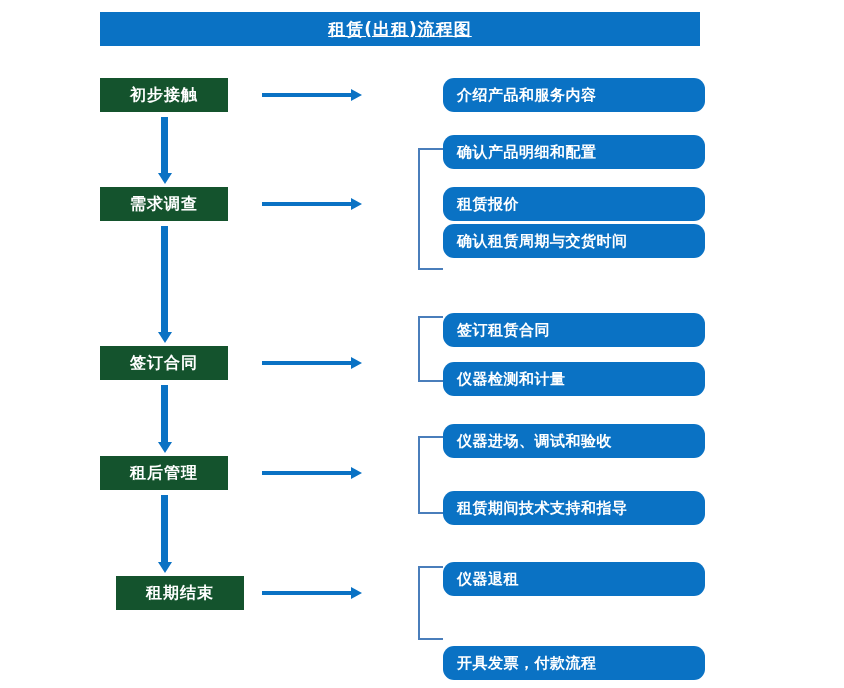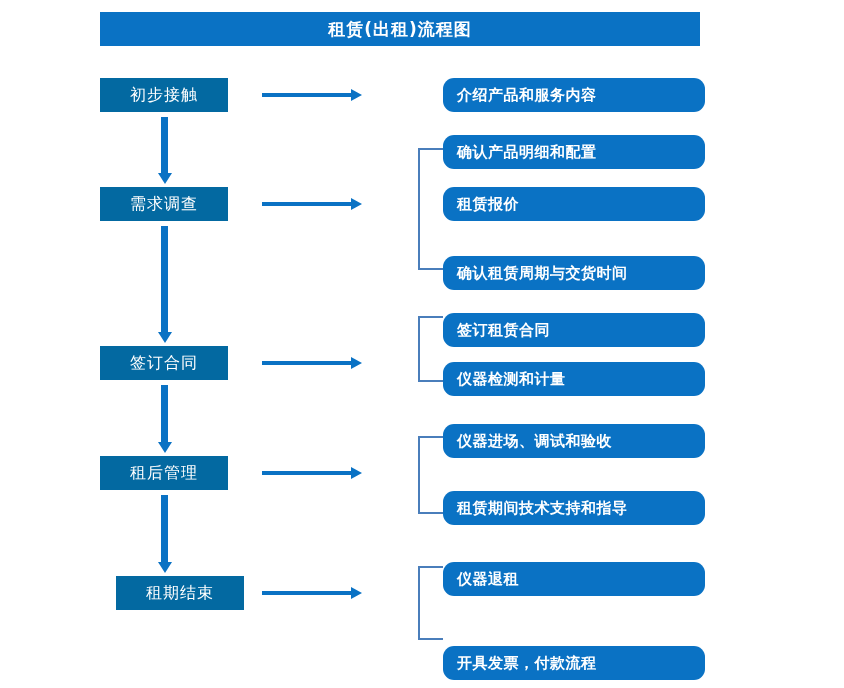--- a/index.html
+++ b/index.html
@@ -25,32 +25,33 @@
     height: 34px;
     background: #0A72C4;
     color: #ffffff;
     font-size: 17px;
     font-weight: bold;
     display: flex;
     align-items: center;
     justify-content: center;
     letter-spacing: 1px;
     box-sizing: border-box;
+    text-decoration: underline;
   }
 
   
   .stage-box {
     position: absolute;
     left: 100px;
     width: 128px;
     height: 34px;
-    background: #0369a1;
+    background: #14532d;
     color: #ffffff;
     font-size: 16px;
-    font-weight: normal;
+    font-weight: bold;
     display: flex;
     align-items: center;
     justify-content: center;
     letter-spacing: 1px;
     box-sizing: border-box;
   }
 
   
   .detail-box {
     position: absolute;
@@ -198,21 +199,21 @@
   <div class="bracket" style="top:436px; height:78px;"></div>
 
   <div class="bracket" style="top:566px; height:74px;"></div>
 
   <div class="detail-box" style="top:78px;">介绍产品和服务内容</div>
 
   <div class="detail-box" style="top:187px;">租赁报价</div>
 
   <div class="detail-box" style="top:135px;">确认产品明细和配置</div>
 
-  <div class="detail-box" style="top:256px;">确认租赁周期与交货时间</div>
+  <div class="detail-box" style="top:224px;">确认租赁周期与交货时间</div>
 
   <div class="detail-box" style="top:313px;">签订租赁合同</div>
 
   <div class="detail-box" style="top:362px;">仪器检测和计量</div>
 
   <div class="detail-box" style="top:424px;">仪器进场、调试和验收</div>
 
   <div class="detail-box" style="top:491px;">租赁期间技术支持和指导</div>
 
   <div class="detail-box" style="top:562px;">仪器退租</div>

